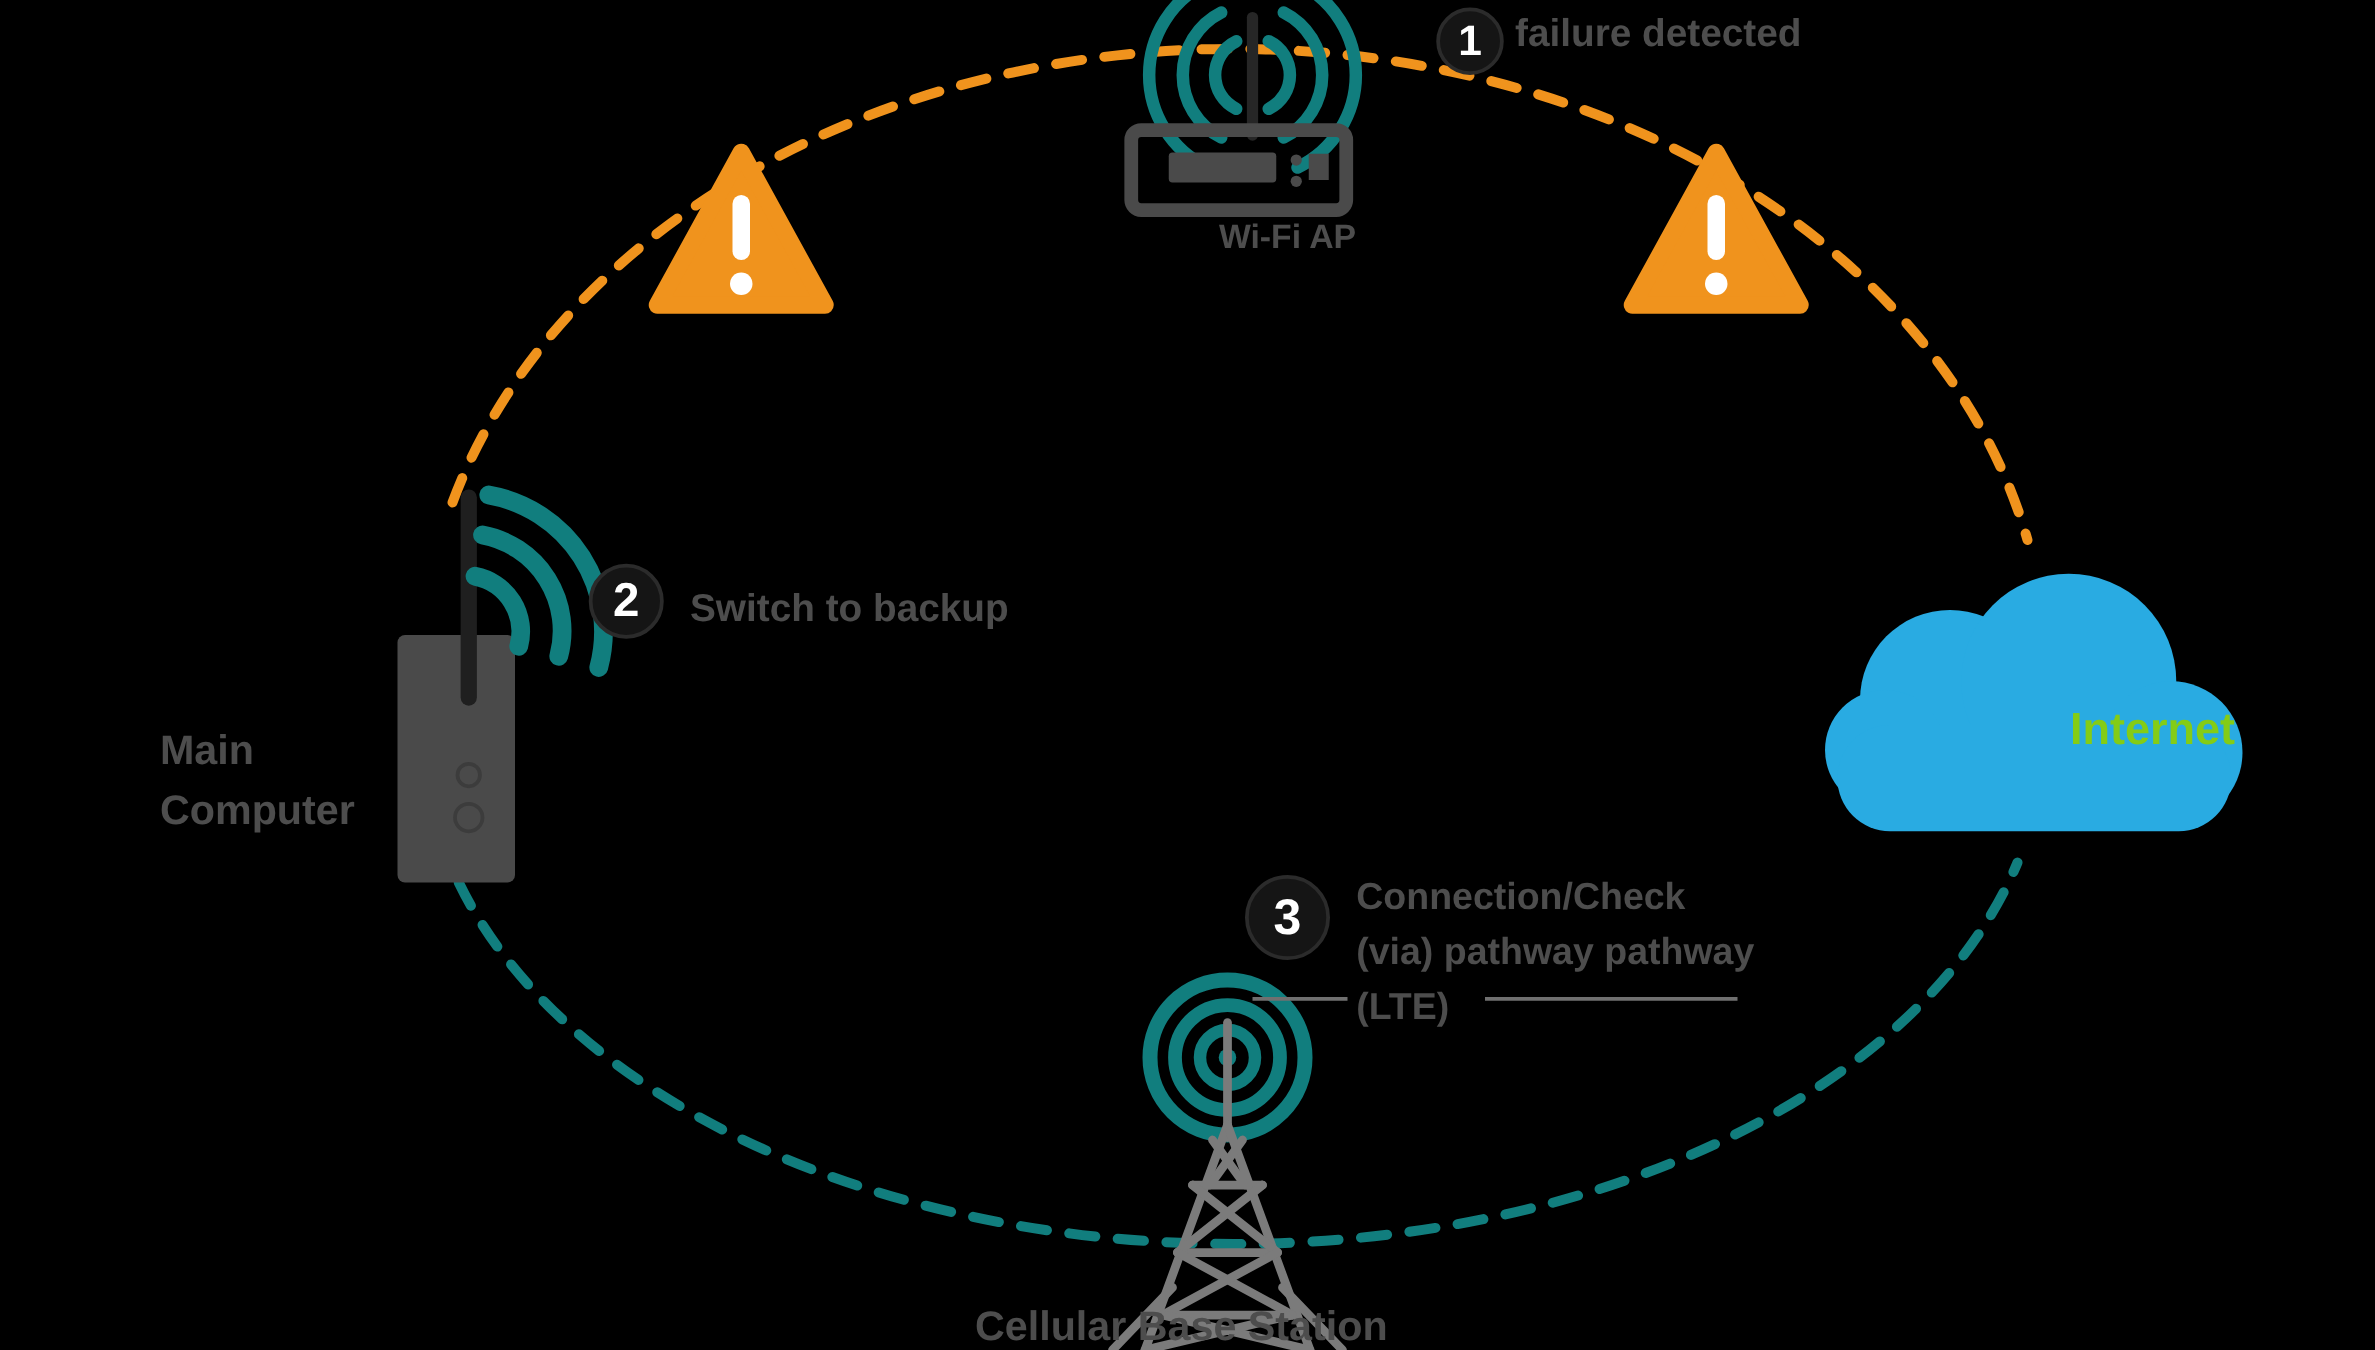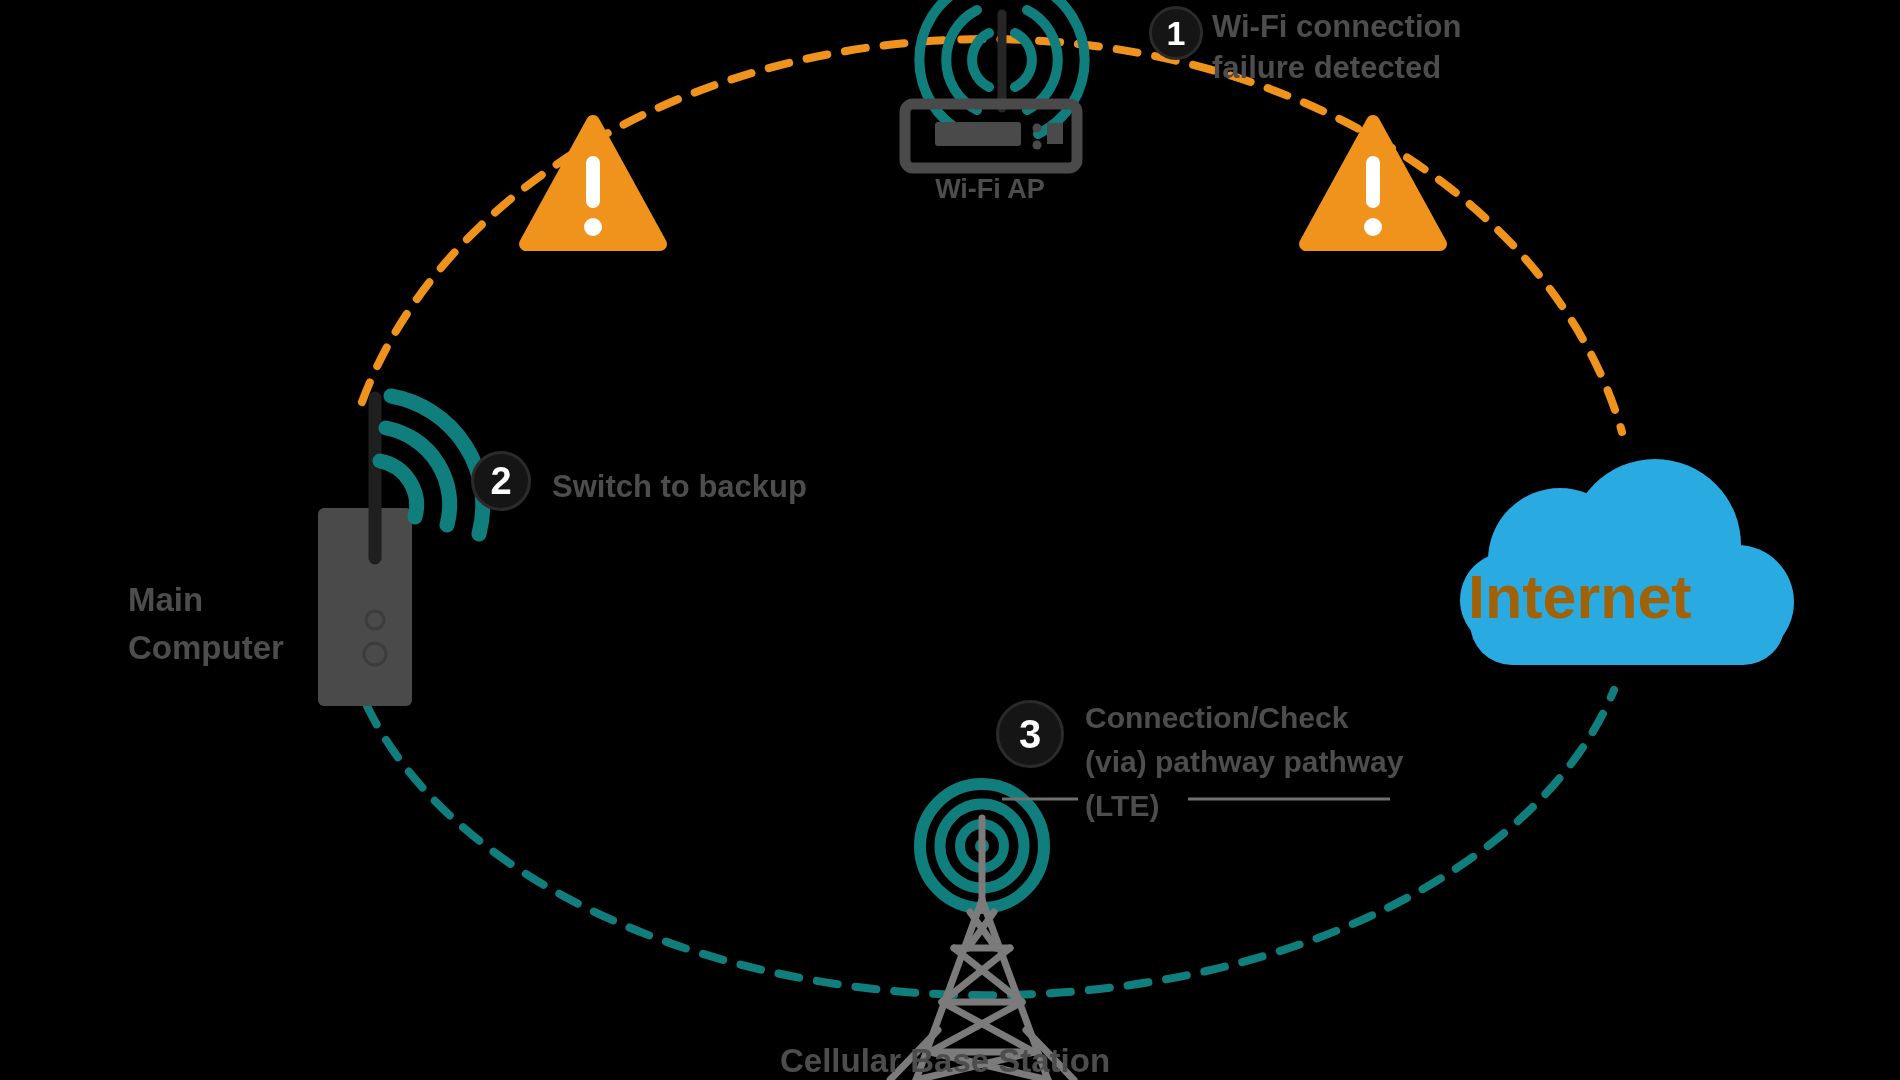--- a/index.html
+++ b/index.html
@@ -7,23 +7,23 @@
           font-family:"Liberation Sans",sans-serif;}
   svg{position:absolute;left:0;top:0;}
   .lbl{position:absolute;font-weight:bold;color:#4d4d4d;white-space:nowrap;}
   .badge{position:absolute;border-radius:50%;background:#151515;border:3px solid #2b2b2b;
          color:#fff;display:flex;align-items:center;justify-content:center;font-weight:bold;
          box-sizing:border-box;}
   .c1{left:1212px;top:6px;font-size:31px;line-height:41px;}
   .c2{left:552px;top:464px;font-size:31px;line-height:45px;}
   .c3{left:1085px;top:696px;font-size:30px;line-height:44px;}
   .computer-lbl{left:128px;top:552px;font-size:33px;line-height:48px;margin-top:24px;}
-  .ap-lbl{left:900px;top:174px;width:180px;text-align:center;font-size:27px;}
+  .ap-lbl{left:940px;top:174px;width:180px;text-align:center;font-size:27px;}
   .tower-lbl{left:780px;top:1042px;width:405px;font-size:33px;}
-  .internet-lbl{left:1468px;top:562px;width:320px;text-align:left;font-size:61px;color:#a16207;}
+  .internet-lbl{left:1468px;top:562px;width:320px;text-align:right;font-size:36px;color:#84cc16;}
 </style>
 </head>
 <body>
 
 <div id="canvas">
 
   <svg width="1900" height="1080" viewBox="0 0 1900 1080">
 
     <path d="M 362 402 A 650 500 0 0 1 1622 432" fill="none" stroke="#F0931D" stroke-width="8" stroke-dasharray="21 18" stroke-linecap="round"></path>
 
@@ -106,21 +106,20 @@
     </g>
 
     <g stroke="#707070" stroke-width="3">
       <line x1="1002" y1="799" x2="1078" y2="799"></line>
       <line x1="1188" y1="799" x2="1390" y2="799"></line>
     </g>
   </svg>
 
   <div class="badge" style="left:1149px;top:6px;width:54px;height:54px;font-size:34px;">1</div>
   <div class="lbl c1">
-    <div>Wi-Fi connection</div>
     <div>failure detected</div>
   </div>
 
   <div class="badge" style="left:471px;top:451px;width:60px;height:60px;font-size:38px;">2</div>
   <div class="lbl c2">
     <div>Switch to backup</div>
   </div>
 
   <div class="badge" style="left:996px;top:700px;width:68px;height:68px;font-size:40px;">3</div>
   <div class="lbl c3">

